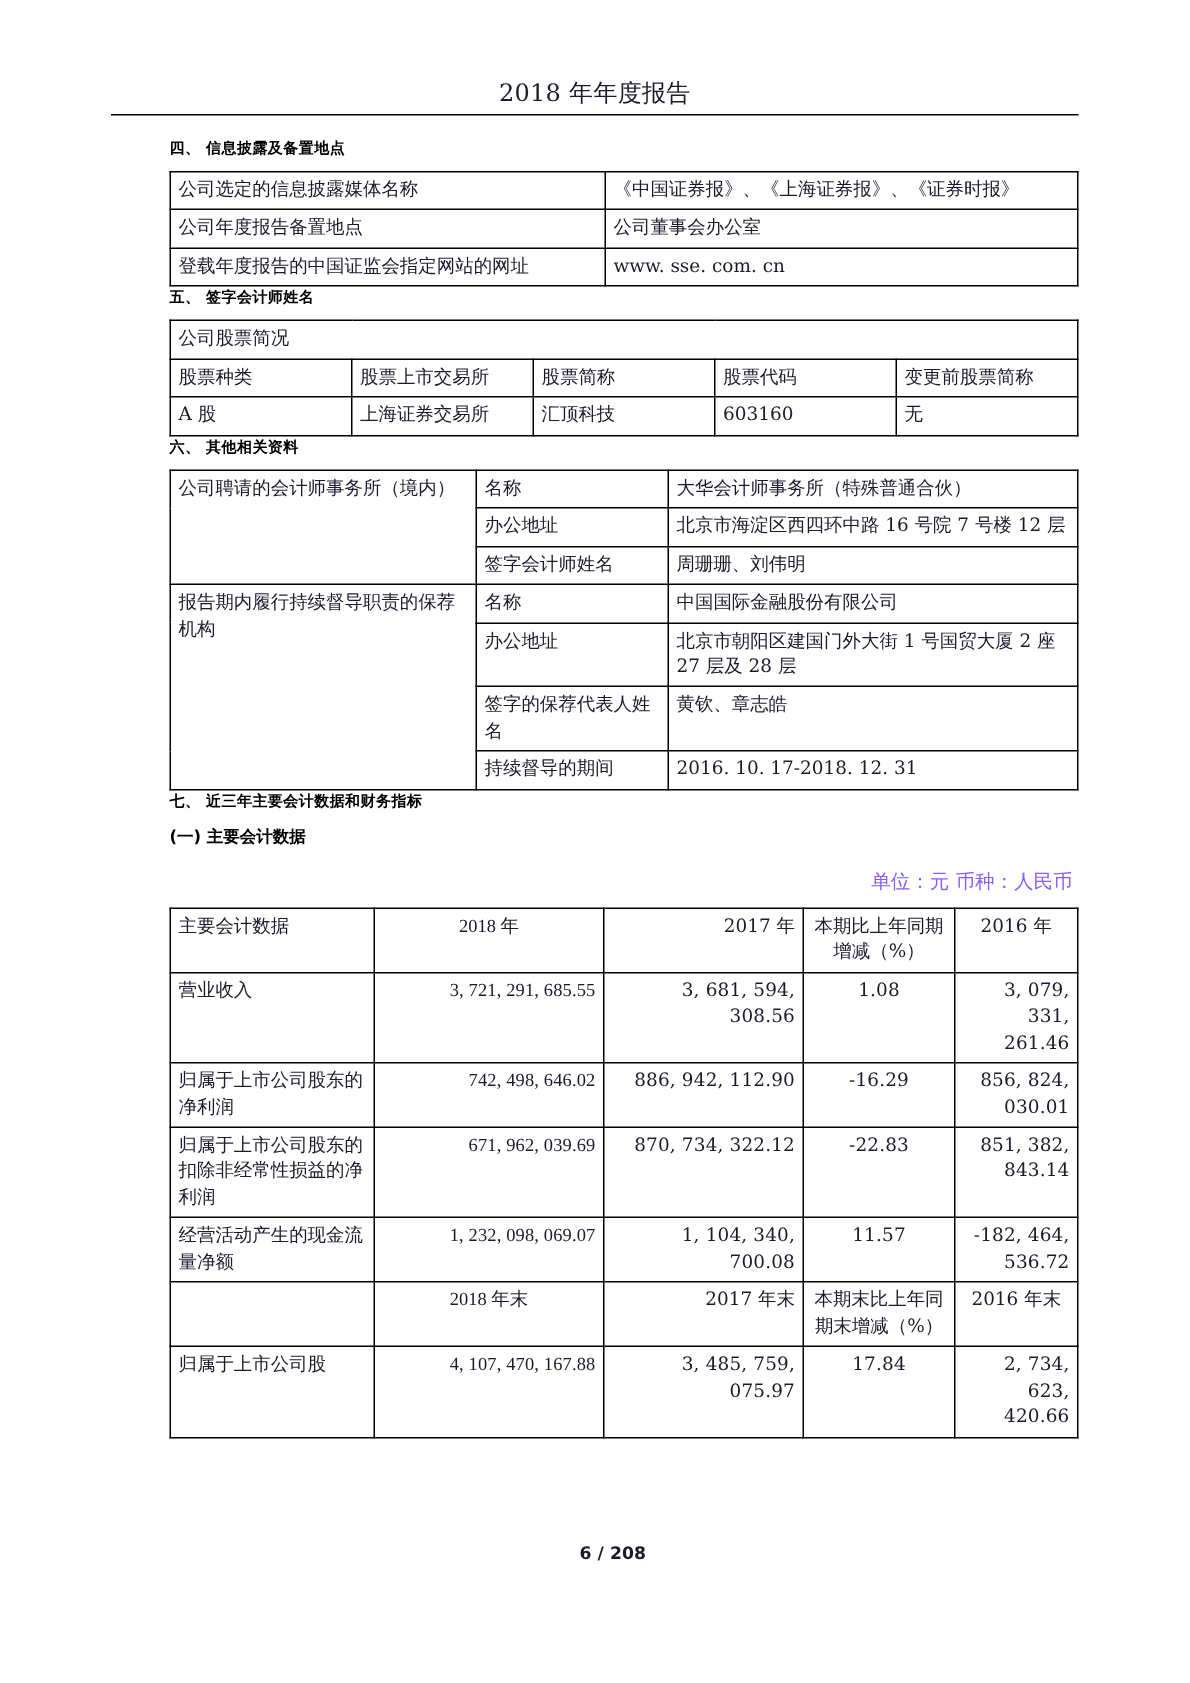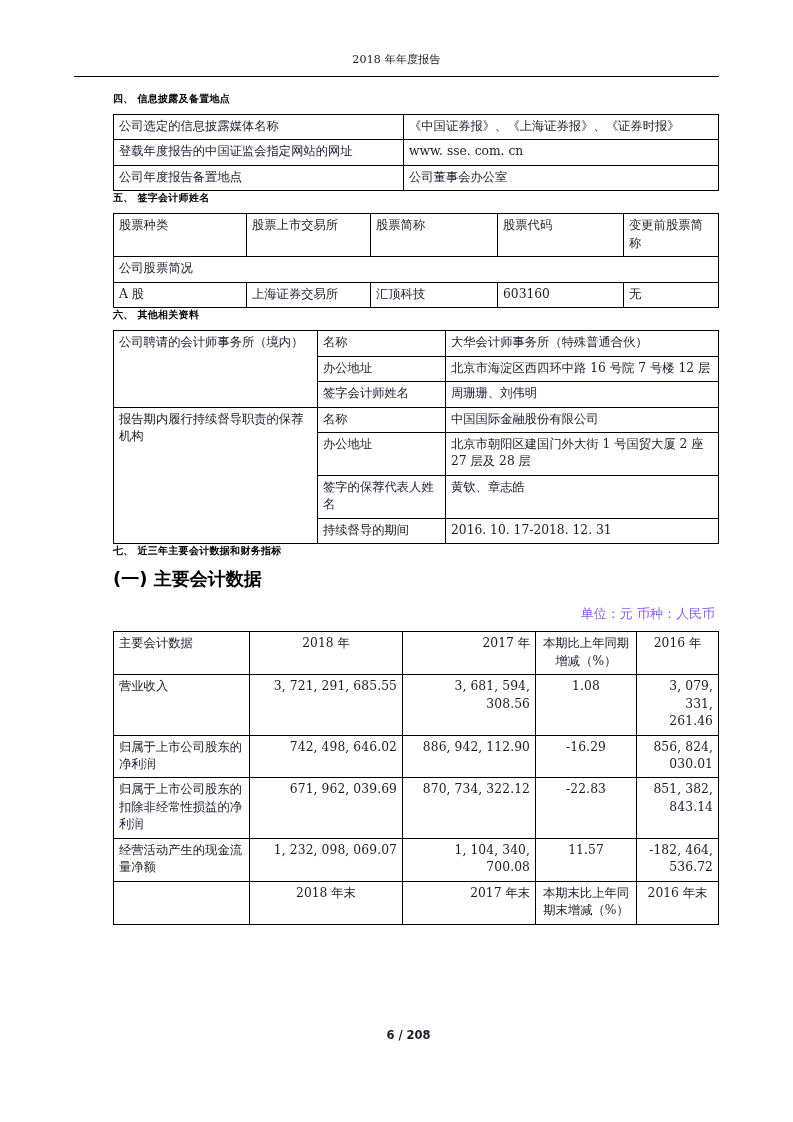--- a/index.html
+++ b/index.html
@@ -20,21 +20,21 @@
     box-sizing: border-box;
   }
 
   
   .page-header {
     position: absolute;
     left: 74px;
     top: 52px;
     width: 645px;
     text-align: center;
-    font-size: 11px;
+    font-size: 16px;
     color: #1a1a2e;
     letter-spacing: 0.2px;
   }
   .header-rule {
     position: absolute;
     left: 74px;
     top: 76px;
     width: 645px;
     height: 0;
     border-top: 1.3px solid #000000;
@@ -54,21 +54,21 @@
     font-weight: bold;
     margin: 0;
     padding: 0;
     color: #000000;
     letter-spacing: 0.3px;
     white-space: nowrap;
   }
   .sec-gap-before { margin-top: 22px; }
   .subsec {
     font-family: "DejaVu Sans", "Liberation Sans", sans-serif;
-    font-size: 18px;
+    font-size: 11px;
     font-weight: bold;
     margin: 9px 0 0 0;
     color: #000000;
   }
 
   .unit-line {
     text-align: right;
     font-size: 13px;
     color: #8b5cf6;
     margin-top: 14px;
@@ -108,21 +108,21 @@
   table.t-stock td.s2 { width: 113px; }
   table.t-stock td.s3 { width: 116px; }
   table.t-stock td.s4 { width: 115px; }
 
   
   table.t-other td.o1 { width: 193px; }
   table.t-other td.o2 { width: 117px; }
 
   
   table.t-fin td.f1 { width: 125px; }
-  table.t-fin td.f2 { width: 142px; }
+  table.t-fin td.f2 { width: 142px; font-family: Liberation Serif, serif; }
   table.t-fin td.f3 { width: 122px; text-align: right; }
   table.t-fin td.f4 { width: 90px; text-align: center; }
 
   
   .page-footer {
     position: absolute;
     left: 12px;
     top: 1028px;
     width: 793px;
     text-align: center;
@@ -143,44 +143,44 @@
   <div class="content">
 
     <h2 class="section">四、 信息披露及备置地点</h2>
     <table class="doc t-media">
       <tbody>
         <tr>
           <td class="c1">公司选定的信息披露媒体名称</td>
           <td>《中国证券报》、《上海证券报》、《证券时报》</td>
         </tr>
         <tr>
+          <td class="c1">公司年度报告备置地点</td>
+          <td>公司董事会办公室</td>
+        </tr>
+        <tr>
           <td class="c1">登载年度报告的中国证监会指定网站的网址</td>
           <td>www. sse. com. cn</td>
         </tr>
-        <tr>
-          <td class="c1">公司年度报告备置地点</td>
-          <td>公司董事会办公室</td>
-        </tr>
       </tbody>
     </table>
 
     <h2 class="section sec-gap-before">五、 签字会计师姓名</h2>
     <table class="doc t-stock">
       <tbody>
+        <tr>
+          <td colspan="5">公司股票简况</td>
+        </tr>
         <tr>
           <td class="s1">股票种类</td>
           <td class="s2">股票上市交易所</td>
           <td class="s3">股票简称</td>
           <td class="s4">股票代码</td>
           <td>变更前股票简称</td>
         </tr>
         <tr>
-          <td colspan="5">公司股票简况</td>
-        </tr>
-        <tr>
           <td class="s1">A 股</td>
           <td class="s2">上海证券交易所</td>
           <td class="s3">汇顶科技</td>
           <td class="s4">603160</td>
           <td>无</td>
         </tr>
       </tbody>
     </table>
 
     <h2 class="section sec-gap-before">六、 其他相关资料</h2>
@@ -267,20 +267,27 @@
         </tr>
 
         <tr>
           <td class="f1 mid"></td>
           <td class="f2 ctr mid">2018 年末</td>
           <td class="f3 ctr mid">2017 年末</td>
           <td class="f4 ctr mid">本期末比上年同期末增减（%）</td>
           <td class="ctr mid">2016 年末</td>
         </tr>
 
+        <tr>
+          <td class="f1">归属于上市公司股</td>
+          <td class="f2 num">4, 107, 470, 167.88</td>
+          <td class="f3 num">3, 485, 759, 075.97</td>
+          <td class="f4 num">17.84</td>
+          <td class="num">2, 734, 623, 420.66</td>
+        </tr>
       </tbody>
     </table>
 
   </div>
 
   <div class="page-footer">6 / 208</div>
 
 </div>
 
 </body></html>

